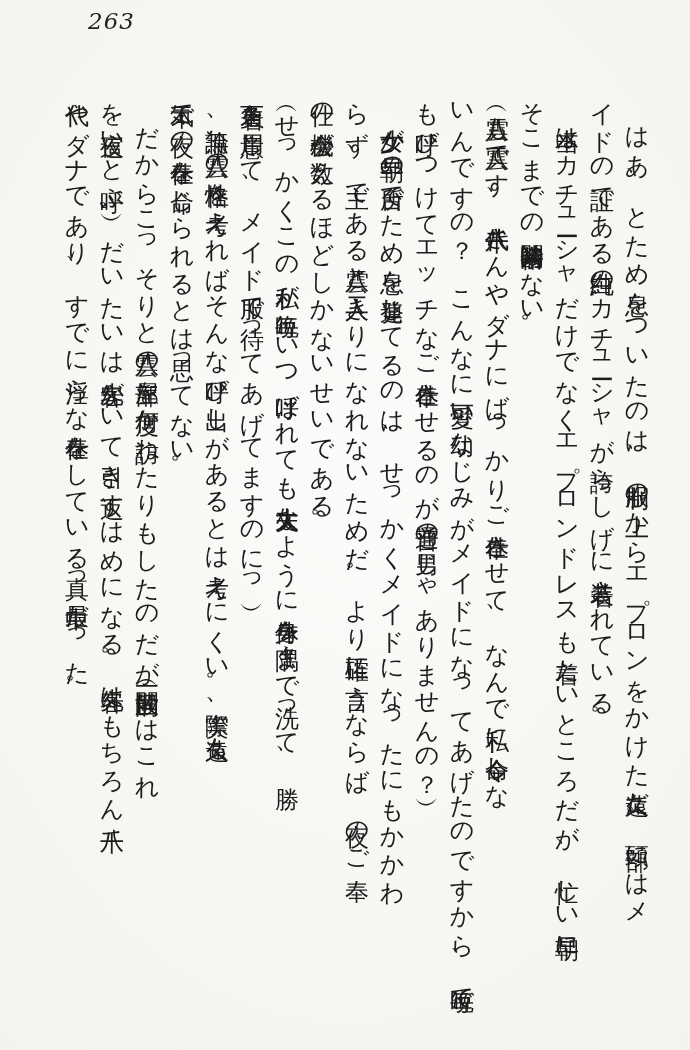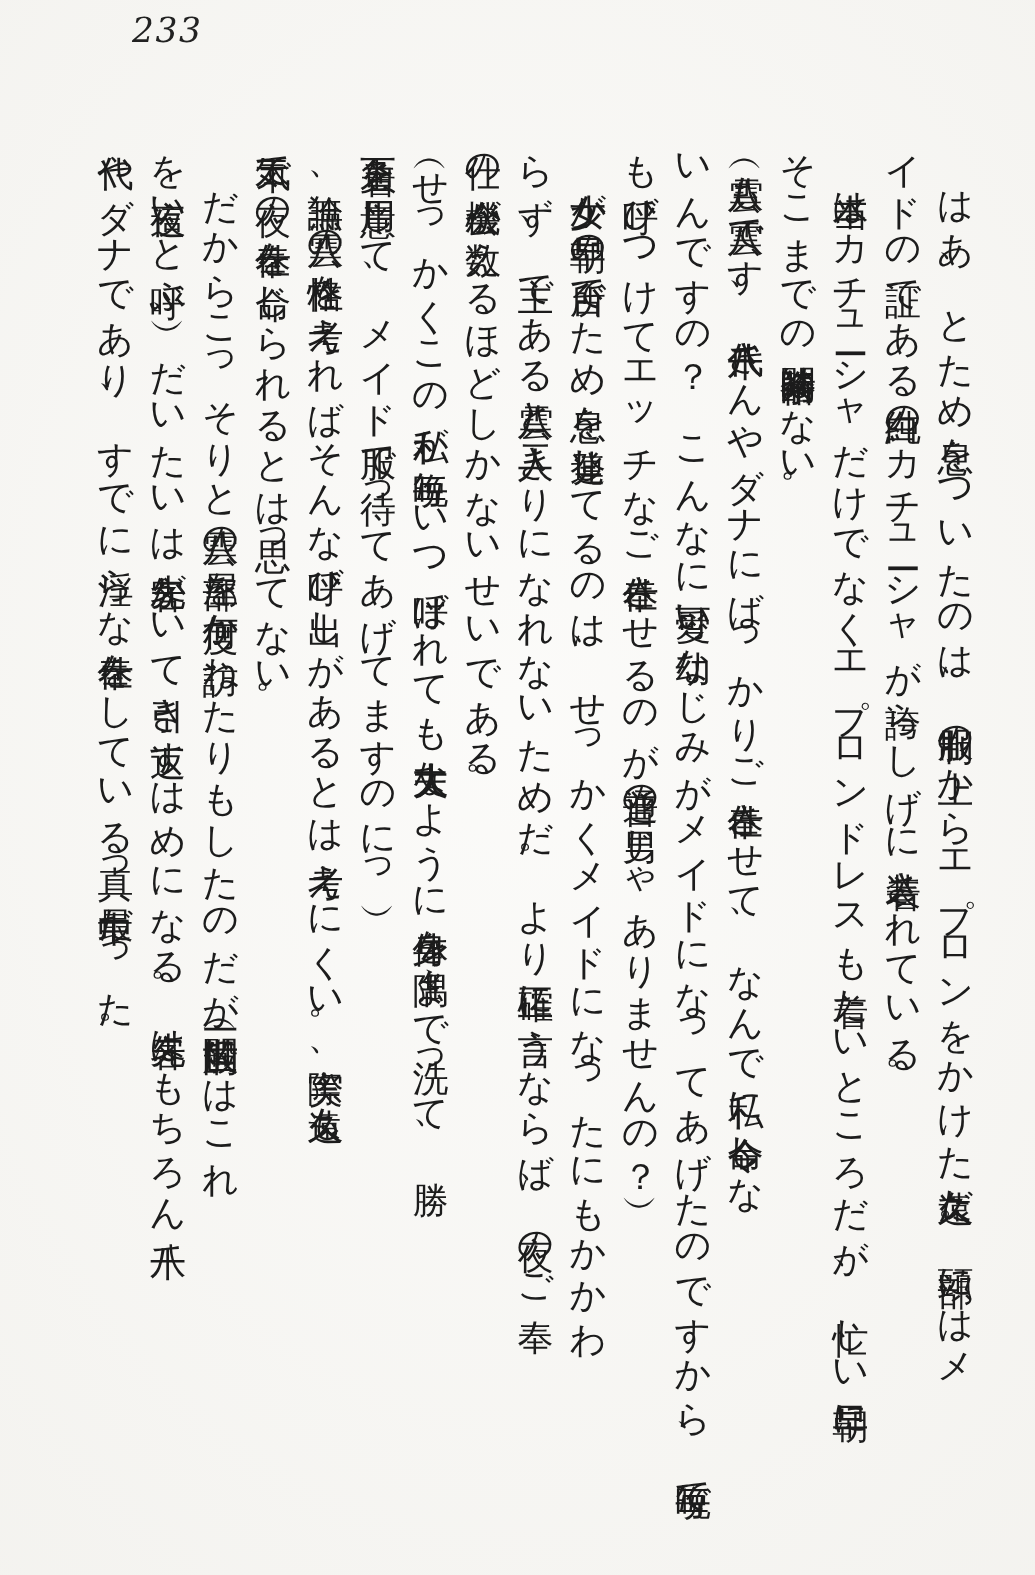--- a/index.html
+++ b/index.html
@@ -49,21 +49,21 @@
   .text-line {
     white-space: nowrap;
     height: 938px;
   }
 </style>
 </head>
 <body>
 
 <div class="page">
 
-  <div class="page-number">233</div>
+  <div class="page-number">263</div>
 
   <div class="text-block">
     <div class="text-line">　はあ、とため息をついたのは、制服の上からエプロンをかけた久遠だ。頭部にはメ</div>
     <div class="text-line">イドの証である純白のカチューシャが誇らしげに装着されている。</div>
     <div class="text-line">　本当はカチューシャだけでなくエプロンドレスも着たいところだが、忙しい早朝に</div>
     <div class="text-line">そこまでの時間的余裕はない。</div>
     <div class="text-line"> （八雲も八雲です、八千代さんやダナにばっかりご奉仕させて、なんで私に命令しな</div>
     <div class="text-line">いんですの？　こんなに可愛い幼なじみがメイドになってあげたのですから、毎晩で</div>
     <div class="text-line">も呼びつけてエッチなご奉仕させるのが普通の男じゃありませんの？）</div>
     <div class="text-line">　少女が早朝の台所でため息を連発してるのは、せっかくメイドになったにもかかわ</div>

